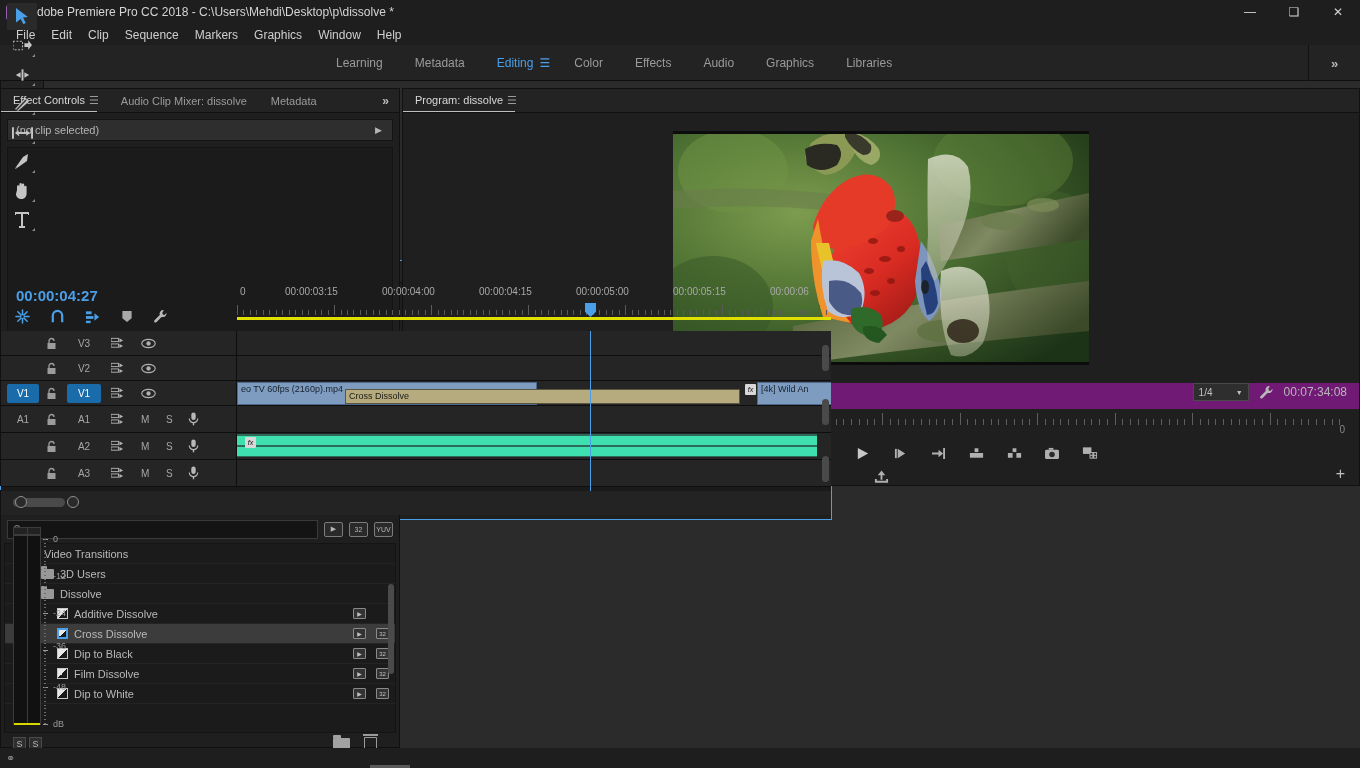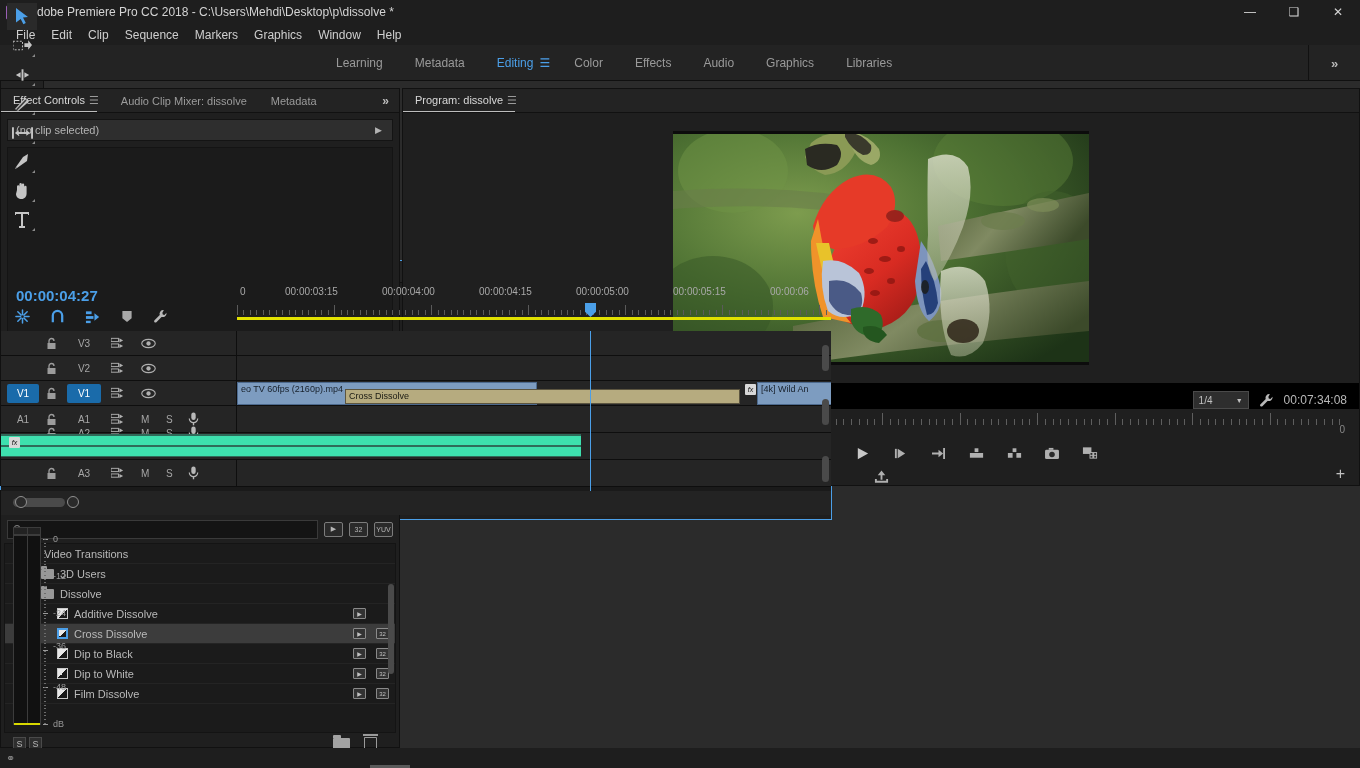--- a/index.html
+++ b/index.html
@@ -145,21 +145,21 @@
   .pm-frame {
     position:relative; width:416px; height:234px; overflow:hidden; background:#1a2a14;
   }
   .watermark {
     position:absolute; left:8px; bottom:8px; padding:2px 6px;
     border:1px solid rgba(200,200,180,.6); color:rgba(245,245,235,.75);
     font-size:13px; font-weight:bold; font-family:"Liberation Serif", serif;
     letter-spacing:-1px; background:rgba(60,60,40,.15);
   }
   .pm-infobar {
-    height:26px; display:flex; align-items:flex-end; padding:0 12px; background:#000000; font-size:11px;
+    height:26px; display:flex; align-items:flex-start; padding:0 12px; background:#701a75; font-size:11px;
   }
   .pm-tc { color:#4b9fe8; font-size:12px; font-weight:bold; font-family:"Liberation Sans", sans-serif; }
   .pm-select {
     margin-left:14px; width:64px; height:18px; background:#2e2e2e; border:1px solid #4a4a4a;
     display:flex; align-items:center; padding:0 5px; font-size:10px; color:#c0c0c0; position:relative;
   }
   .pm-select .caret { position:absolute; right:5px; font-size:7px; color:#c0c0c0; }
   .pm-right { margin-left:auto; display:flex; align-items:center; gap:10px; }
   .pm-dur { color:#b8b8b8; font-size:12px; }
   .pm-scrub { position:relative; height:26px; background:#1f1f1f; }
@@ -399,30 +399,30 @@
           <span class="fx-icon"></span>
           <span class="fx-label">Dip to Black</span>
           <span class="fx-flags">
             <span class="fx-flag">▶</span>
             <span class="fx-flag">32</span>
           </span>
         </div>
         <div class="fx-row" style="padding-left: 38px;">
           <span class="fx-tw"></span>
           <span class="fx-icon"></span>
-          <span class="fx-label">Dip to White</span>
+          <span class="fx-label">Film Dissolve</span>
           <span class="fx-flags">
             <span class="fx-flag">▶</span>
             <span class="fx-flag">32</span>
           </span>
         </div>
         <div class="fx-row" style="padding-left: 38px;">
           <span class="fx-tw"></span>
           <span class="fx-icon"></span>
-          <span class="fx-label">Film Dissolve</span>
+          <span class="fx-label">Dip to White</span>
           <span class="fx-flags">
             <span class="fx-flag">▶</span>
             <span class="fx-flag">32</span>
           </span>
         </div>
         <div class="fx-scroll"></div>
       </div>
     <div class="fx-foot">
       <div class="ic-newfolder"></div>
       <div class="ic-trash"></div>
@@ -1059,21 +1059,21 @@
             <div class="tmic">
               <svg width="11" height="14" viewBox="0 0 11 14">
                 <rect x="3.3" y="0.5" width="4.4" height="7.5" rx="2.2" fill="#b8b8b8"></rect>
                 <path d="M1.3 6.5a4.2 4.2 0 0 0 8.4 0" stroke="#b8b8b8" stroke-width="1.2" fill="none"></path>
                 <rect x="4.8" y="10.3" width="1.4" height="3" fill="#b8b8b8"></rect>
               </svg>
             </div>
           </div>
           <div class="tbody"></div>
         </div>
-        <div class="track aud" style="height: 27px; flex-direction: column;">
+        <div class="track aud" style="height: 27px;">
           <div class="thead">
             <div class="tlock">
               <svg width="11" height="13" viewBox="0 0 11 13">
                 <path d="M3 6V4a2.5 2.5 0 0 1 5 0" stroke="#9c9c9c" stroke-width="1.3" fill="none"></path>
                 <rect x="1.5" y="6" width="8" height="6" fill="#9c9c9c"></rect>
               </svg>
             </div>
             <div class="tname">A2</div>
             <div class="tsync">
               <svg width="14" height="12" viewBox="0 0 15 12">

